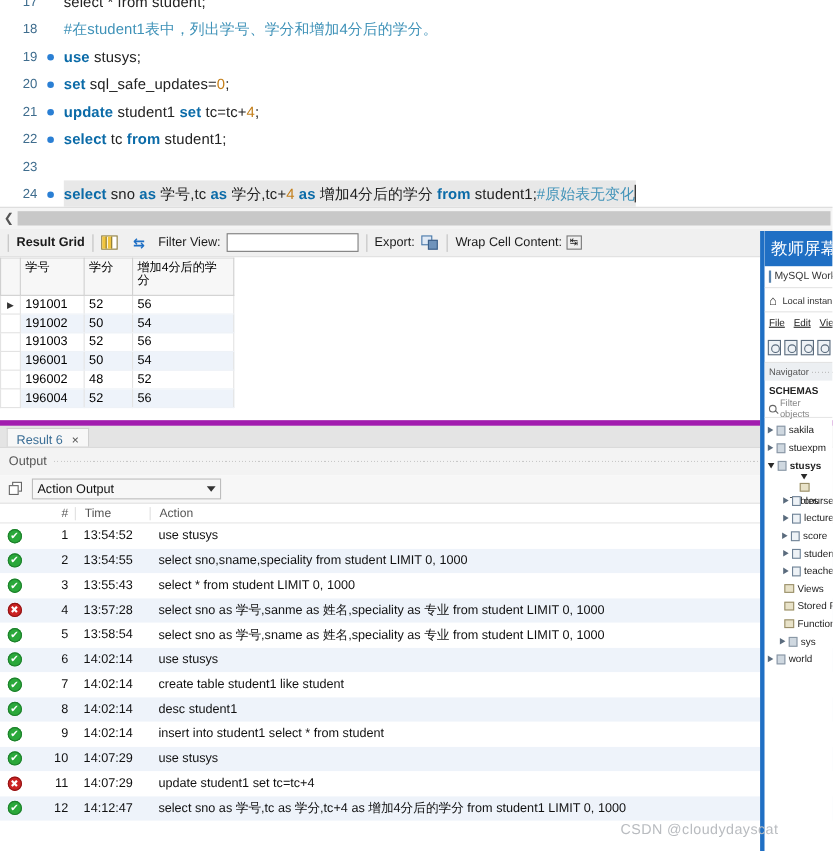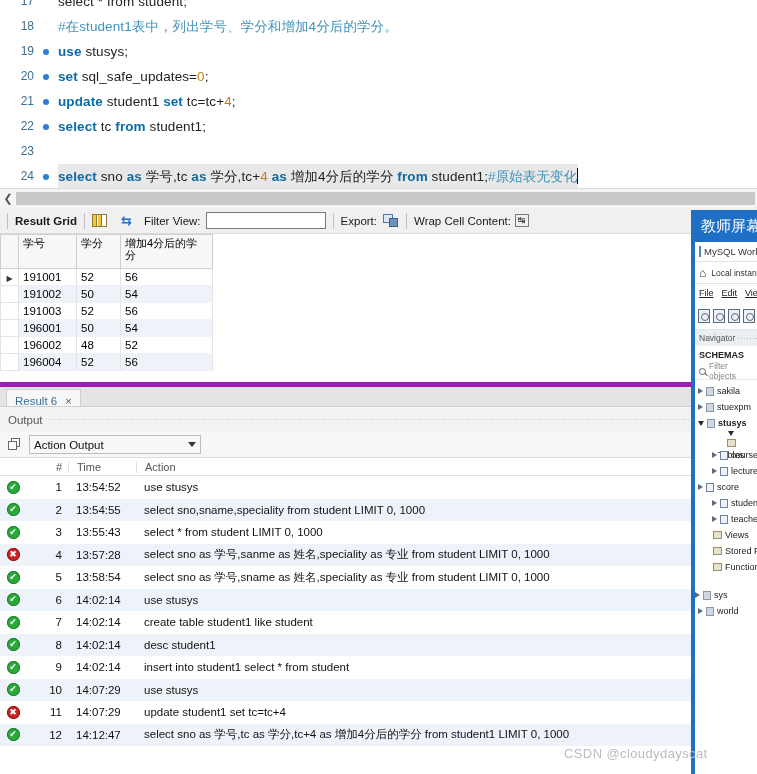--- a/index.html
+++ b/index.html
@@ -576,21 +576,21 @@
         <div class="tnode" style="padding-left: 17px;">
           <span class="arrow-r"></span>
           <span class="tbl-ic"></span>
           <span>course</span>
         </div>
         <div class="tnode" style="padding-left: 17px;">
           <span class="arrow-r"></span>
           <span class="tbl-ic"></span>
           <span>lecture</span>
         </div>
-        <div class="tnode" style="padding-left: 3px;">
+        <div class="tnode" style="padding-left: 16px;">
           <span class="arrow-r"></span>
           <span class="tbl-ic"></span>
           <span>score</span>
         </div>
         <div class="tnode" style="padding-left: 17px;">
           <span class="arrow-r"></span>
           <span class="tbl-ic"></span>
           <span>student</span>
         </div>
         <div class="tnode" style="padding-left: 17px;">
@@ -606,21 +606,21 @@
         <div class="tnode" style="padding-left: 10px;">
           <span class="arrow-sp"></span>
           <span class="fold-ic"></span>
           <span>Stored Pro</span>
         </div>
         <div class="tnode" style="padding-left: 10px;">
           <span class="arrow-sp"></span>
           <span class="fold-ic"></span>
           <span>Functions</span>
         </div>
-        <div class="tnode" style="padding-left: 0; margin-top: 12px;">
+        <div class="tnode" style="padding-left: 14px;">
           <span class="arrow-r"></span>
           <span class="db-ic"></span>
           <span>sys</span>
         </div>
         <div class="tnode" style="padding-left: 3px;">
           <span class="arrow-r"></span>
           <span class="db-ic"></span>
           <span>world</span>
         </div>
       </div>

